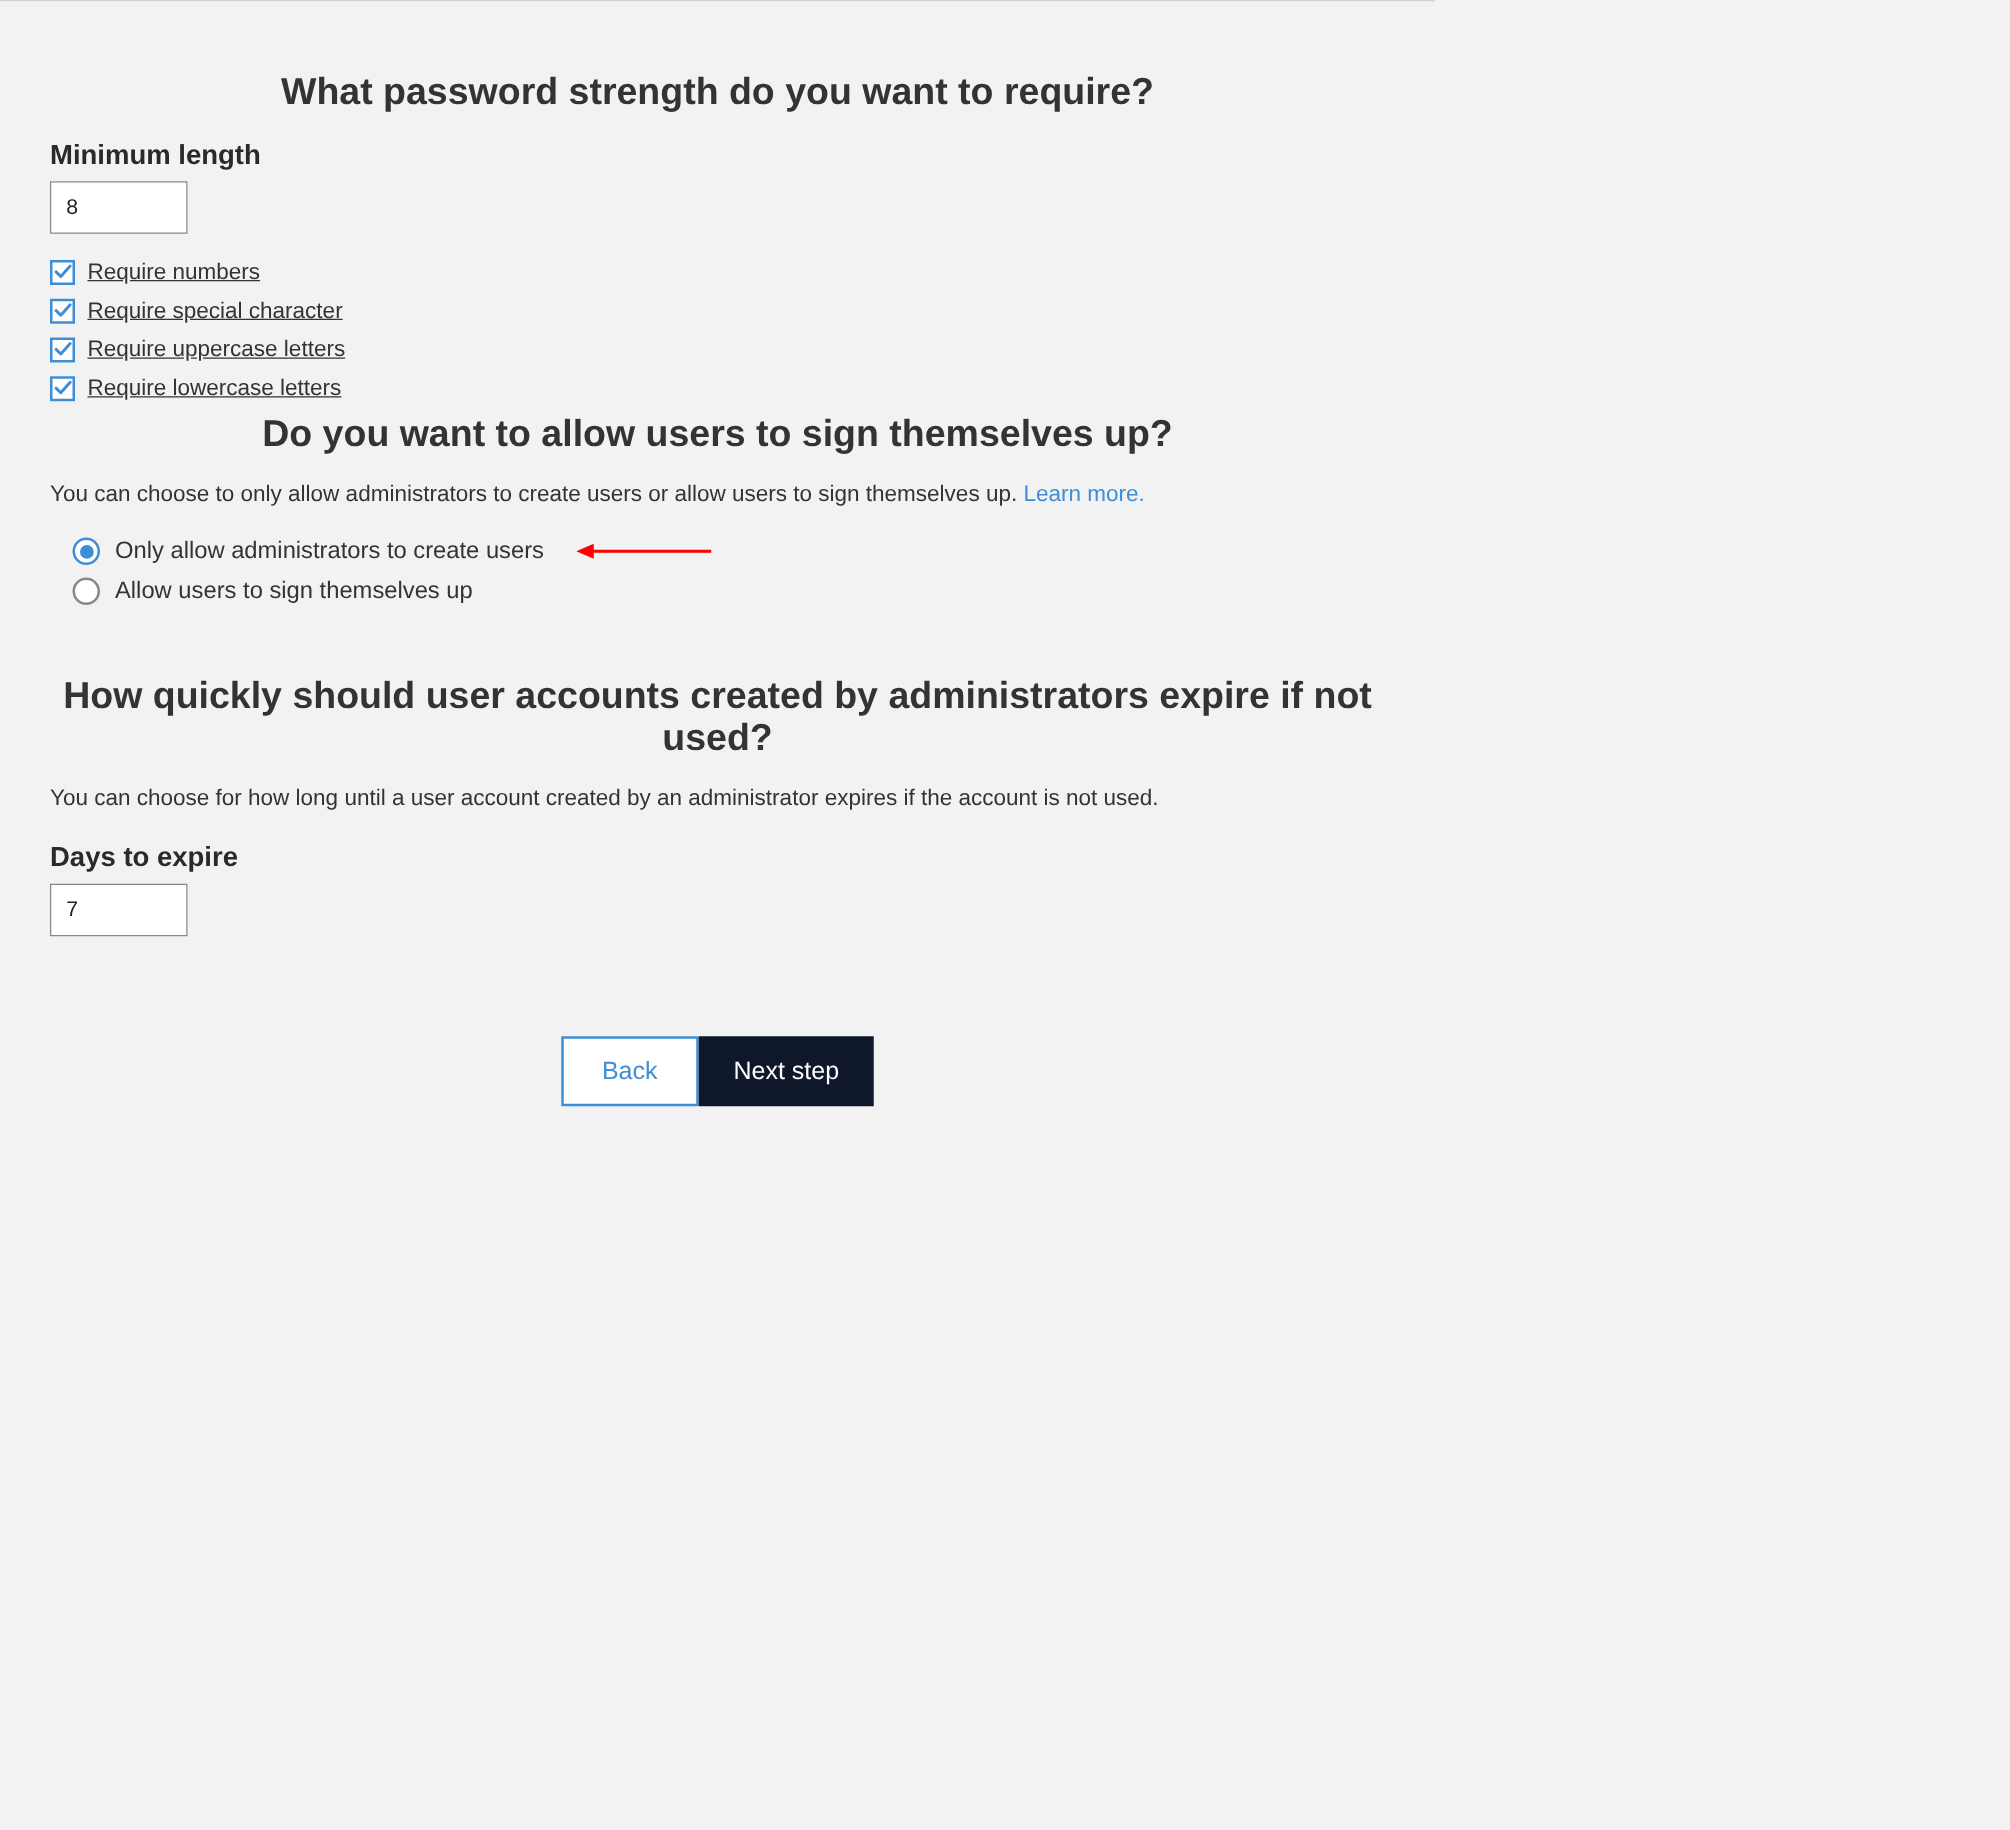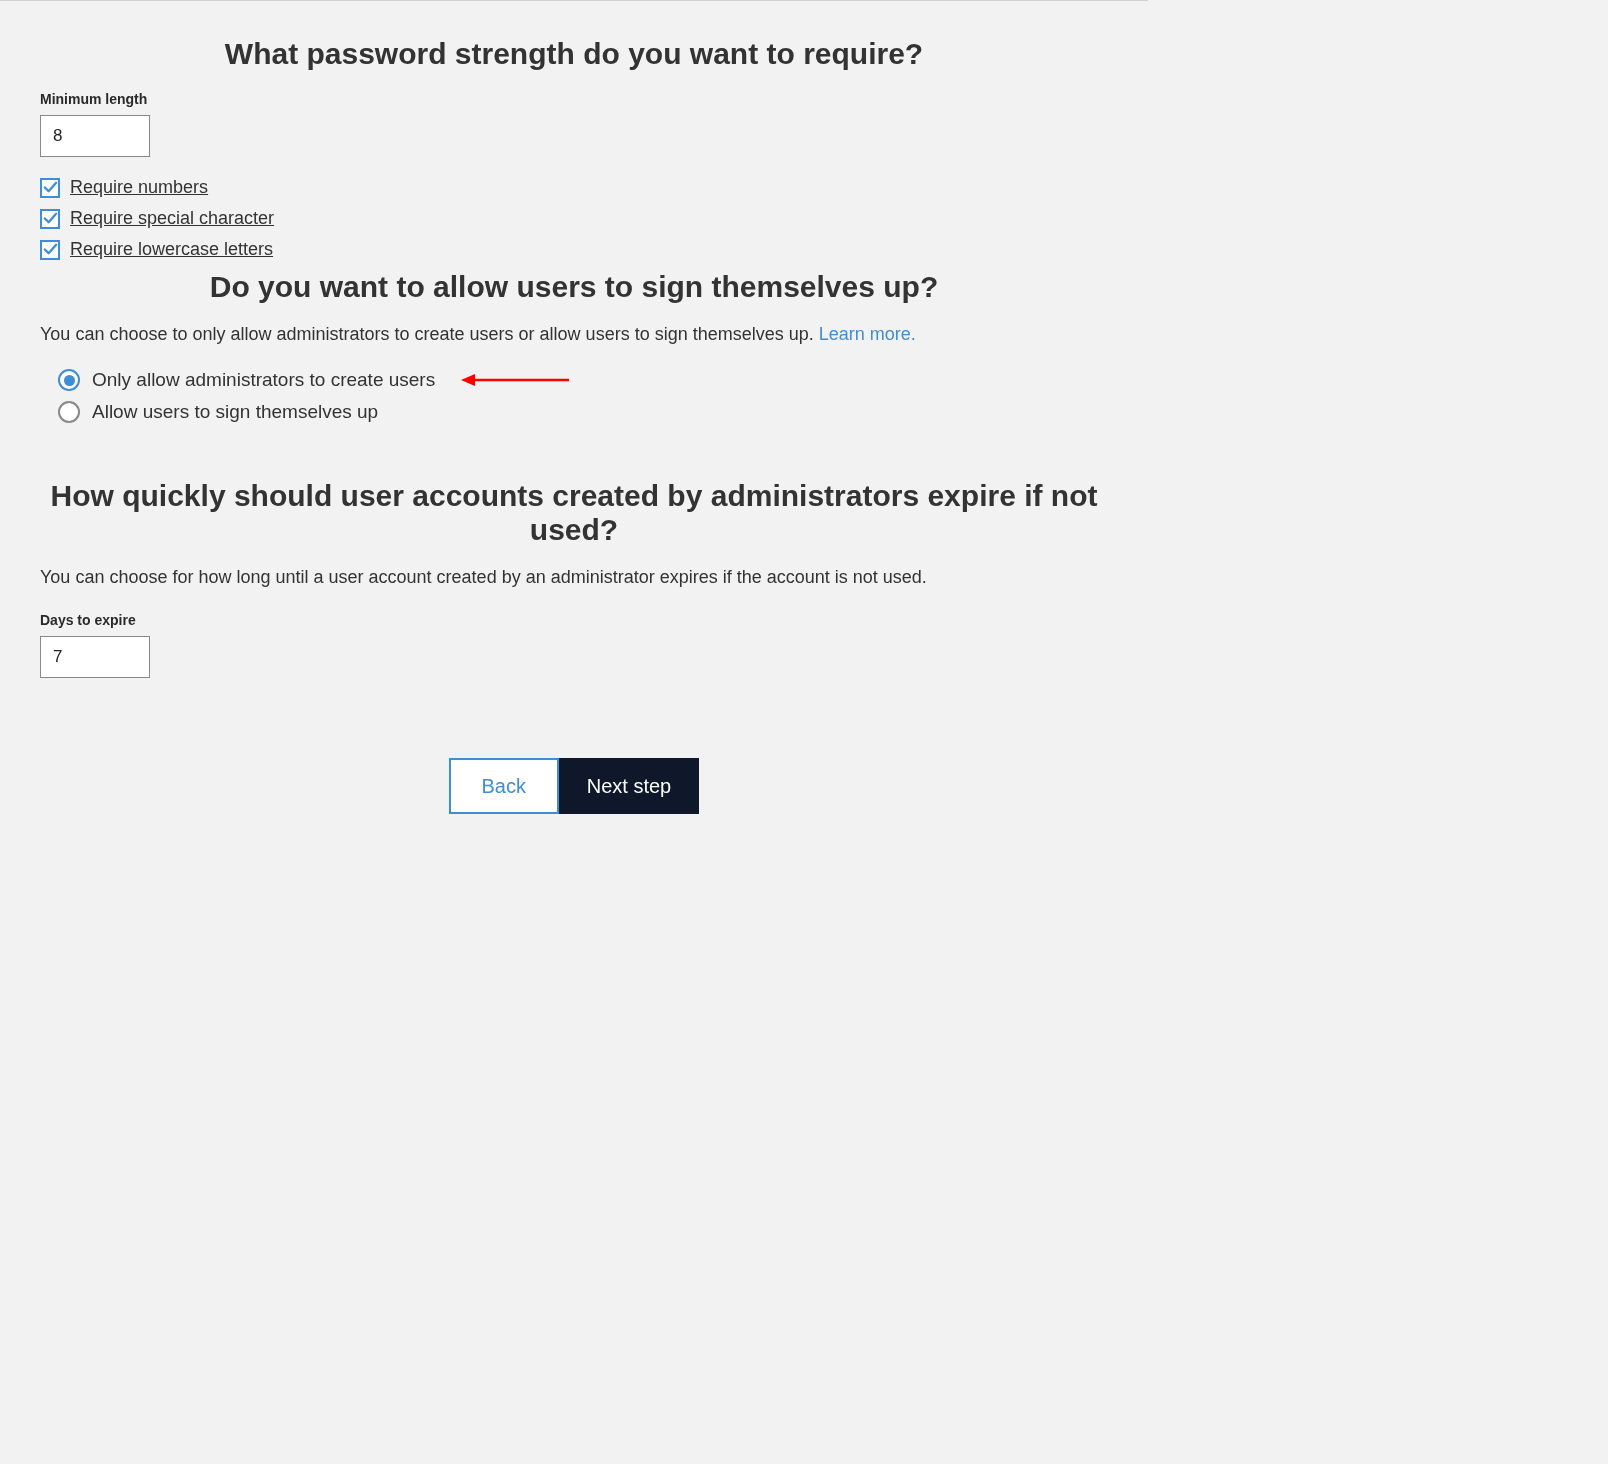--- a/index.html
+++ b/index.html
@@ -12,25 +12,25 @@
       background: #f2f2f2;
       border-top: 1px solid #d0d0d0;
       width: 1148px;
       padding: 0 40px 60px 40px;
     }
     .section-heading {
       font-size: 30px;
       font-weight: 700;
       color: #333;
       text-align: center;
-      margin-top: 36px;
+      margin-top: 56px;
       margin-bottom: 20px;
     }
     .field-label {
-      font-size: 14px;
+      font-size: 22px;
       font-weight: 700;
       color: #2a2a2a;
       margin-bottom: 8px;
       display: block;
     }
     .text-input {
       width: 110px;
       height: 42px;
       border: 1px solid #888;
       background: #fff;
@@ -168,20 +168,28 @@
         </svg>
     </div>
     <span class="checkbox-label">Require special character</span>
   </div>
   <div class="checkbox-row">
     <div class="checkbox">
       <svg viewBox="0 0 16 16">
           <path d="M2 8 L6 12 L14 3" stroke="#3f8dd6" stroke-width="2.5" fill="none" stroke-linecap="round" stroke-linejoin="round"></path>
         </svg>
     </div>
+    <span class="checkbox-label">Require uppercase letters</span>
+  </div>
+  <div class="checkbox-row">
+    <div class="checkbox">
+      <svg viewBox="0 0 16 16">
+          <path d="M2 8 L6 12 L14 3" stroke="#3f8dd6" stroke-width="2.5" fill="none" stroke-linecap="round" stroke-linejoin="round"></path>
+        </svg>
+    </div>
     <span class="checkbox-label">Require lowercase letters</span>
   </div>
 </div>
 
 
 <h2 class="section-heading" style="margin-top:10px;">Do you want to allow users to sign themselves up?</h2>
 
 <p class="description">
   <span>You can choose to only allow administrators to create users or allow users to sign themselves up. </span><span class="link">Learn more.</span>
 </p>

